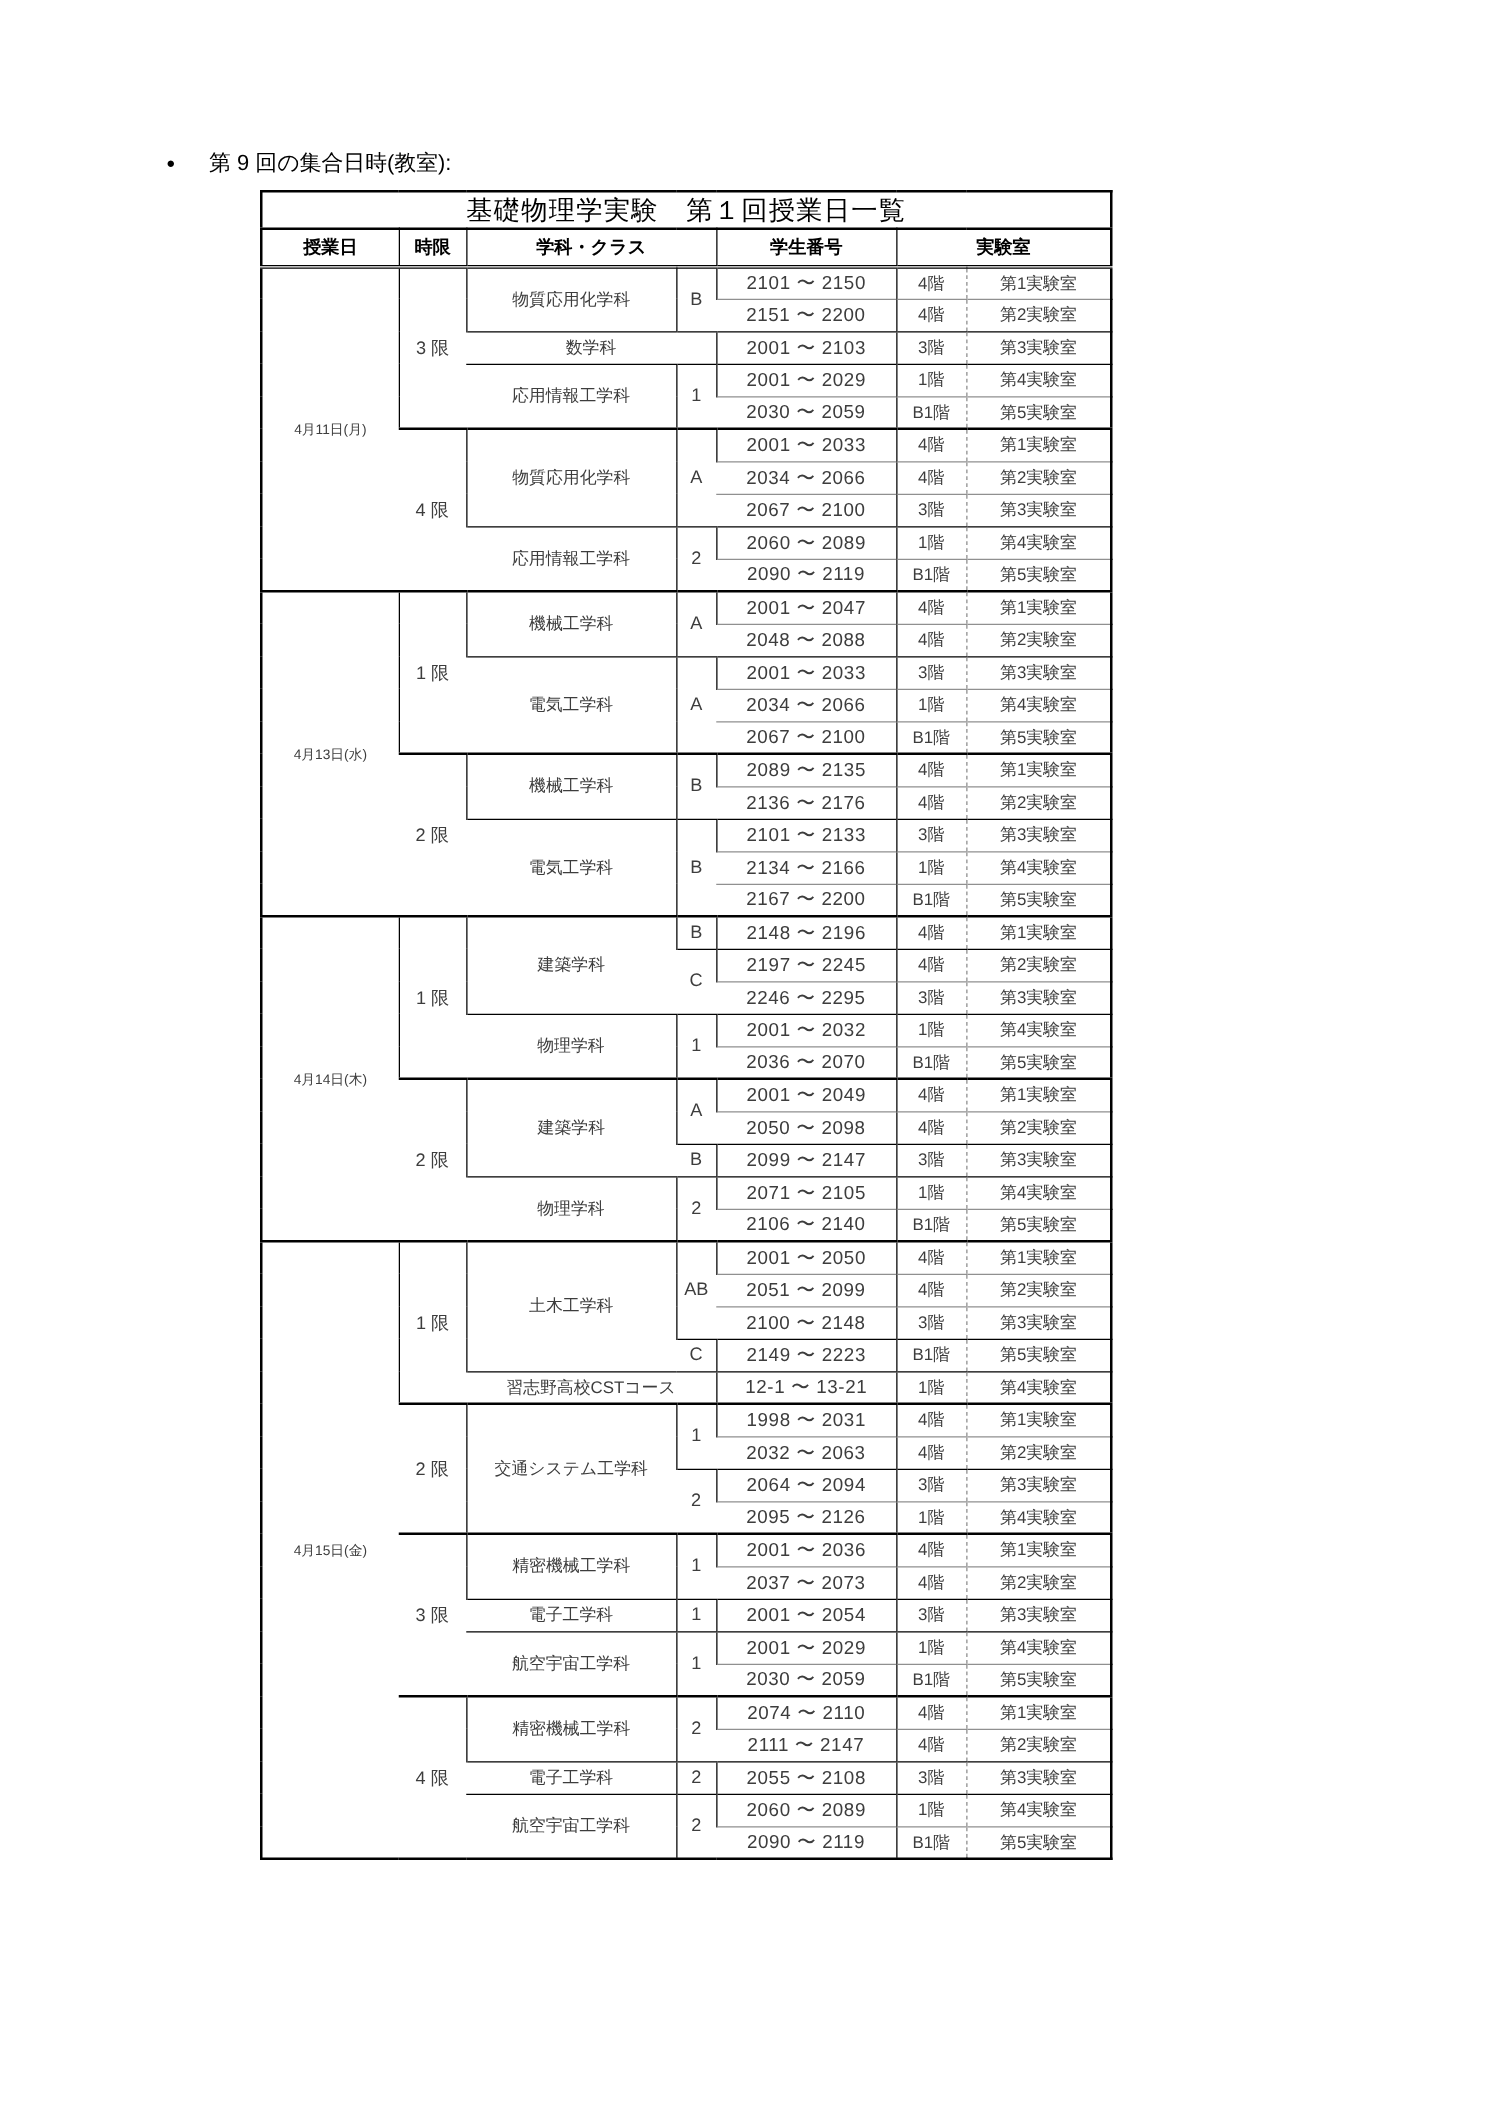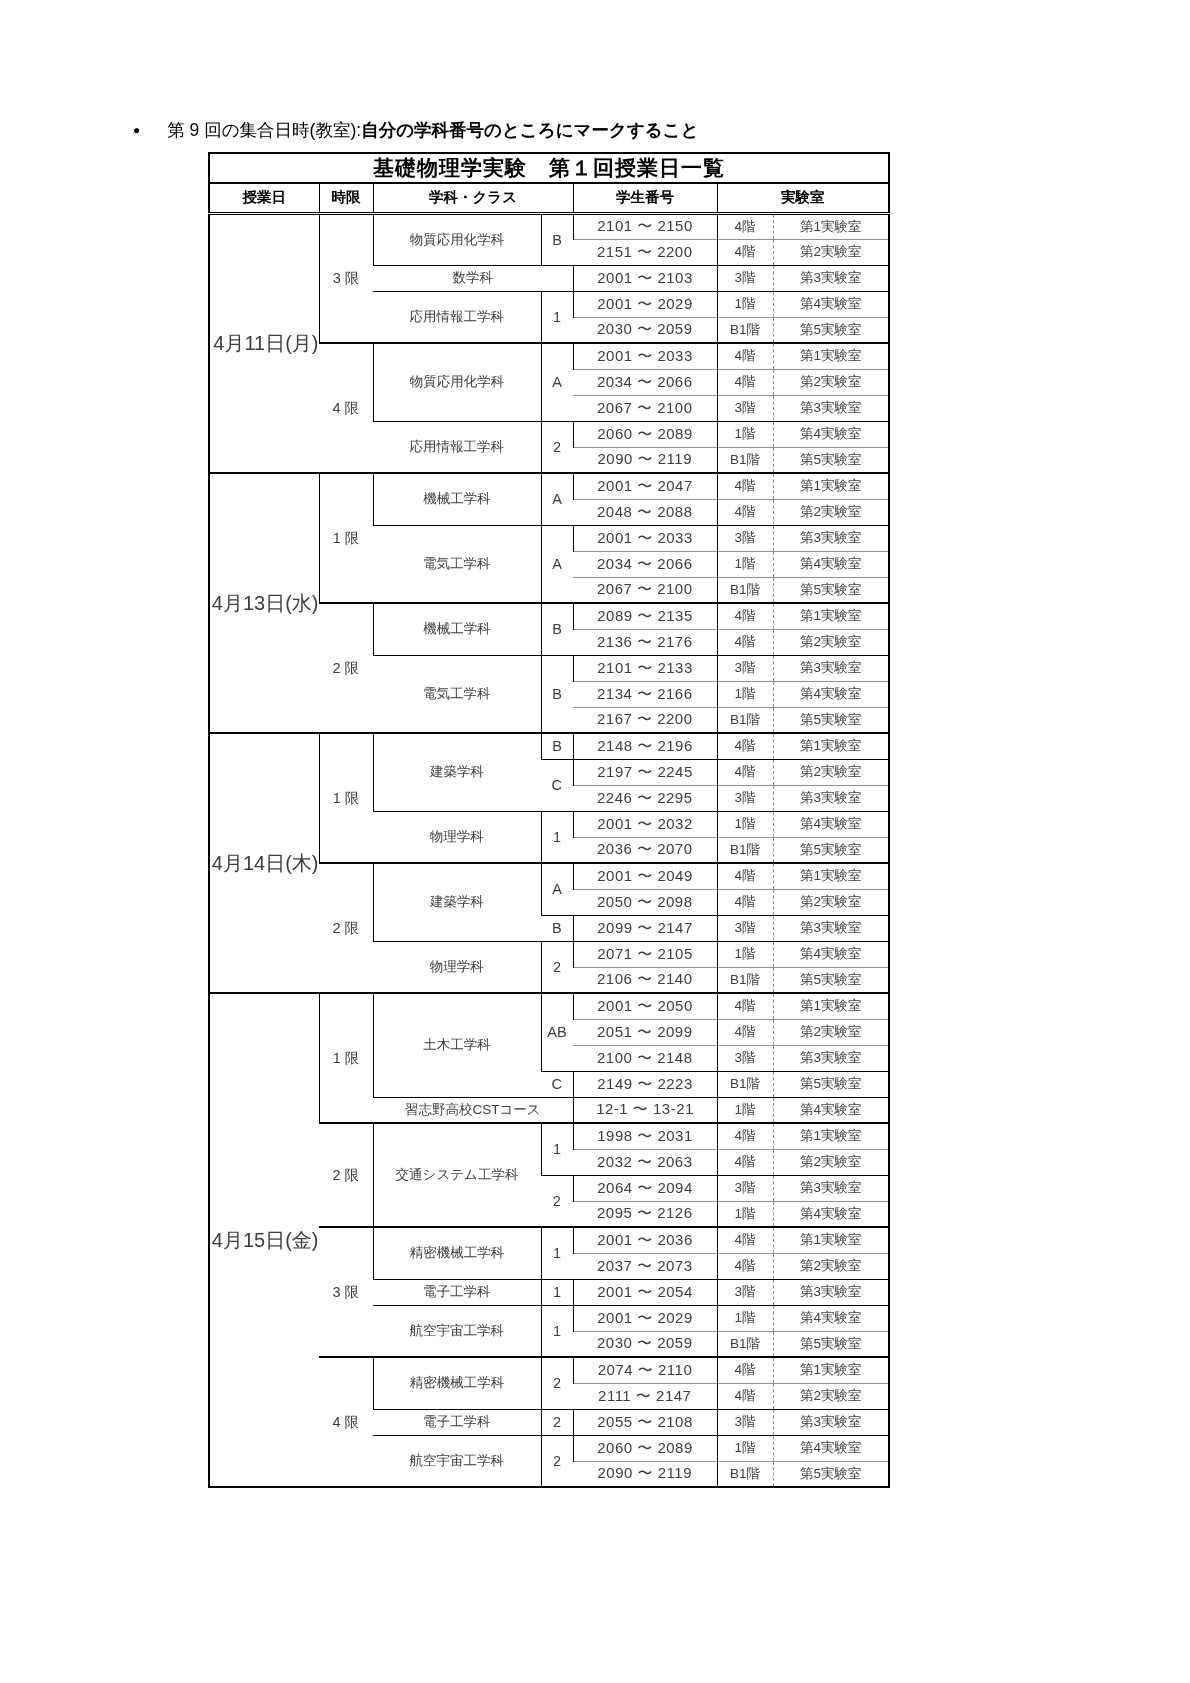--- a/index.html
+++ b/index.html
@@ -38,60 +38,59 @@
   .schedule th, .schedule td {
     padding: 0;
     text-align: center;
     vertical-align: middle;
     overflow: hidden;
     white-space: nowrap;
   }
   .title-cell {
     height: 27px;
     font-size: 21px;
-    font-weight: bold;
+    font-weight: normal;
     border-bottom: 2px solid #000;
     letter-spacing: 1px;
     border-radius: 12px;
   }
   .hdr th {
     height: 30px;
     font-size: 14.5px;
     font-weight: bold;
     border-bottom: 3px double #000;
     border-left: 1px solid #000;
   }
   .hdr th:first-child { border-left: none; }
   tbody tr { height: 26px; }
   tbody td {
     border-left: 1px solid #000;
     border-top: 1px solid #909090;
     font-size: 13.5px;
     color: #3d3d3d;
   }
   tbody td:first-child { border-left: none; }
-  td.date-cell { font-size: 20px; color: #3d3d3d; text-align: right; }
+  td.date-cell { font-size: 11px; color: #3d3d3d; }
   td.period-cell { font-size: 14.5px; }
   td.dept-cell { font-size: 13.5px; text-align: center; }
   td.class-cell { font-size: 14.5px; }
   td.num-cell { font-size: 15px; letter-spacing: 0.5px; text-align: center; }
   td.floor-cell { font-size: 13.5px; }
   td.room-cell { font-size: 13.5px; border-left: 1px dashed #8a8a8a; }
   td.b-day    { border-top: 2.5px solid #000; }
   td.b-period { border-top: 2px solid #000; }
   td.b-dept   { border-top: 1.5px solid #000; }
   td.b-class  { border-top: 1.5px solid #000; }
 </style>
 </head>
 <body>
 
 <div class="bullet-line">
   <span class="bullet-dot">●</span>
   <span class="bullet-prefix">第 9 回の集合日時(教室): </span>
-  <span class="bullet-emph">自分の学科番号のところにマークすること</span>
 </div>
 
 <table class="schedule">
   <colgroup>
     <col style="width:110px">
     <col style="width:54px">
     <col style="width:168px">
     <col style="width:32px">
     <col style="width:144px">
     <col style="width:56px">

